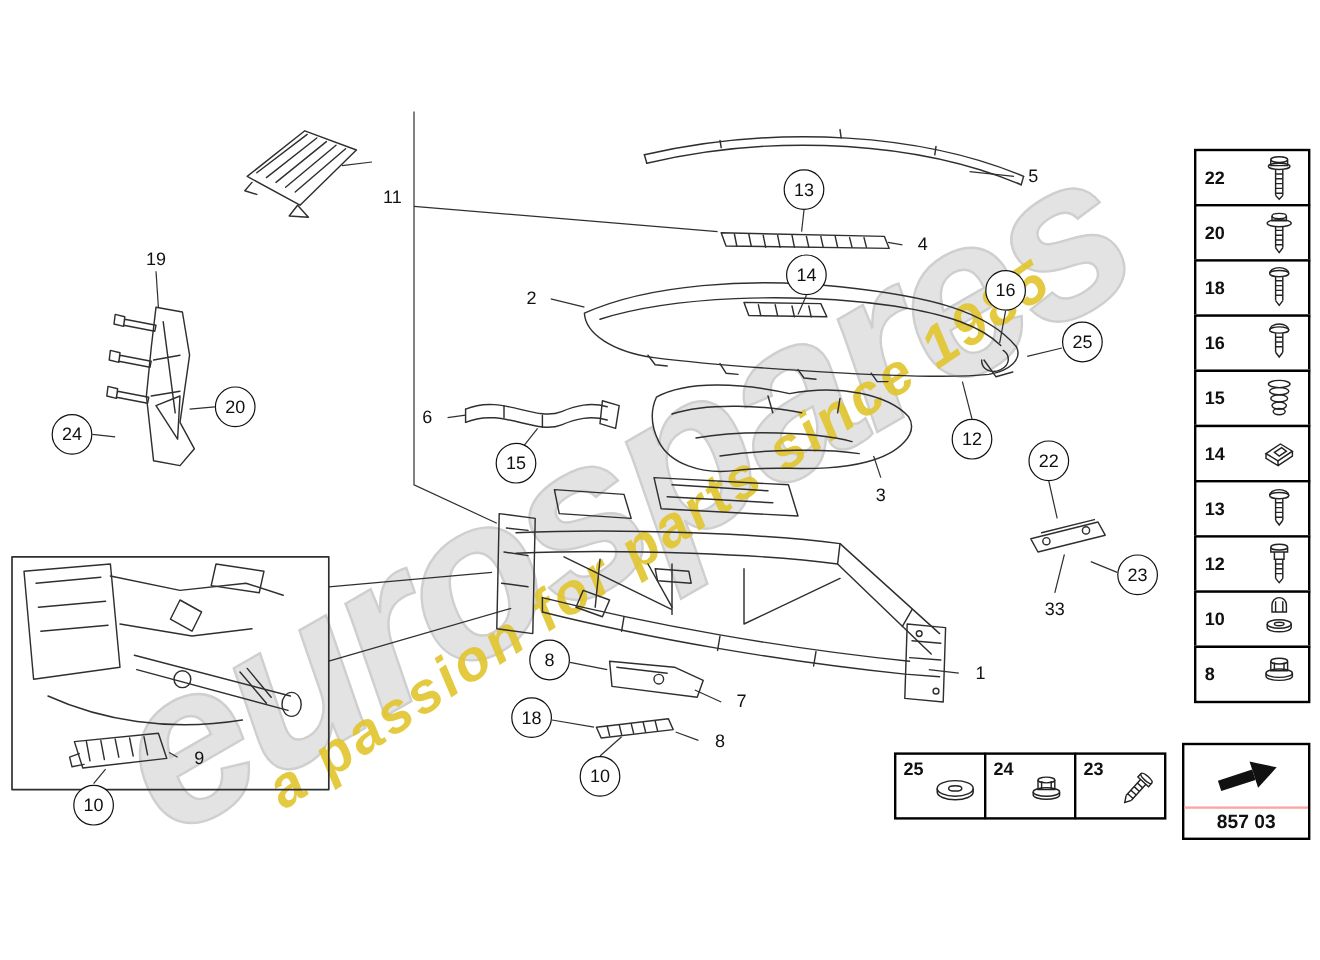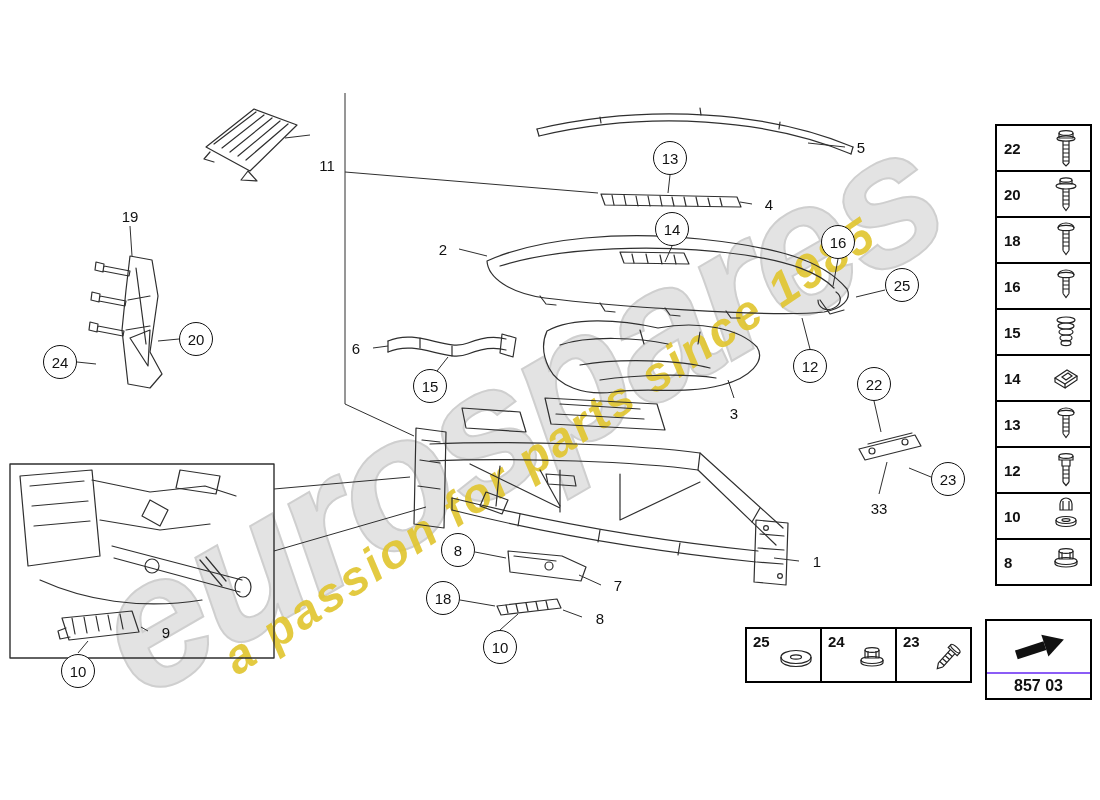--- a/index.html
+++ b/index.html
@@ -44,21 +44,21 @@
   .bs-cell { width:77px; height:56px; border:2px solid #000; margin-left:-2px; background:#fff;
              position:relative; }
   .bs-cell:first-child { margin-left:0; }
   .bs-num { position:absolute; left:6px; top:4px; font-size:15px; font-weight:700; color:#111; }
   .bs-icon { position:absolute; right:4px; top:12px; }
 
   
   .code-box { position:absolute; left:985px; top:619px; width:107px; height:81px; border:2px solid #000;
               background:#fff; z-index:4; display:flex; flex-direction:column; }
   .code-arrow { flex:1; display:flex; align-items:center; justify-content:center; }
-  .code-label { border-top:2px solid #8b5cf6; text-align:center; font-weight:700; font-size:16px;
+  .code-label { border-top:2px solid #fca5a5; text-align:center; font-weight:700; font-size:16px;
                 padding:3px 12px; color:#111; }
 </style>
 </head>
 <body>
 
 <div class="stage">
 
   <div class="wm-brand">eurospares</div>
   <div class="wm-tagline">a passion for parts since 1985</div>
 

